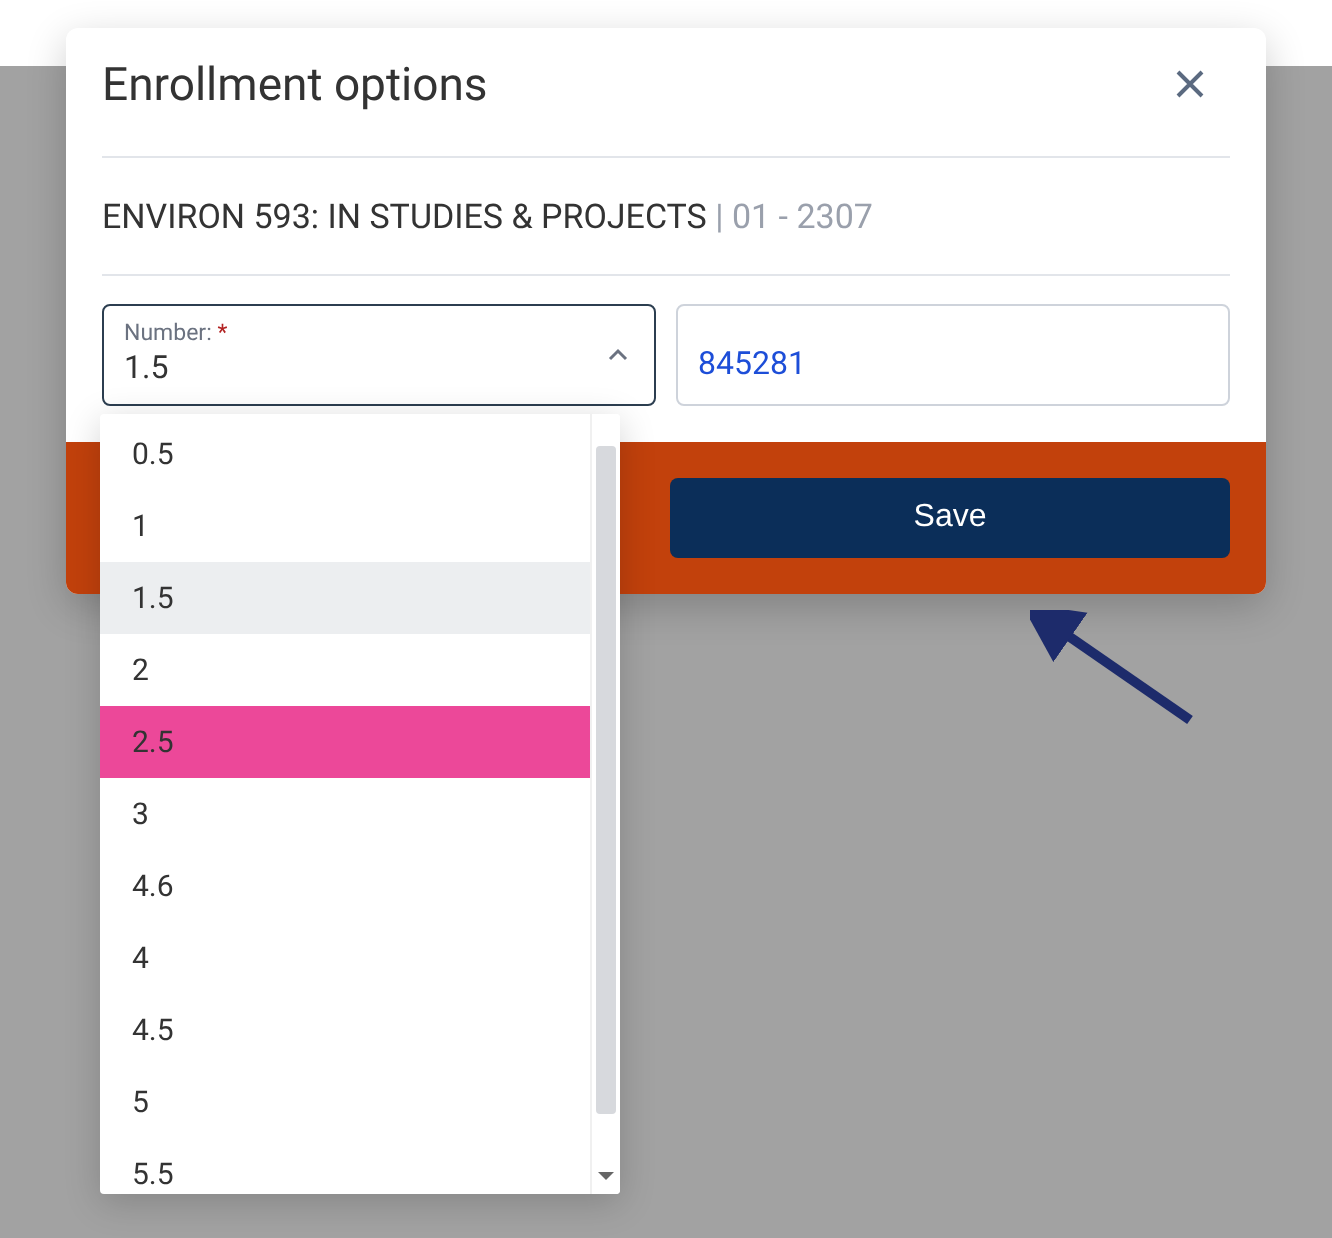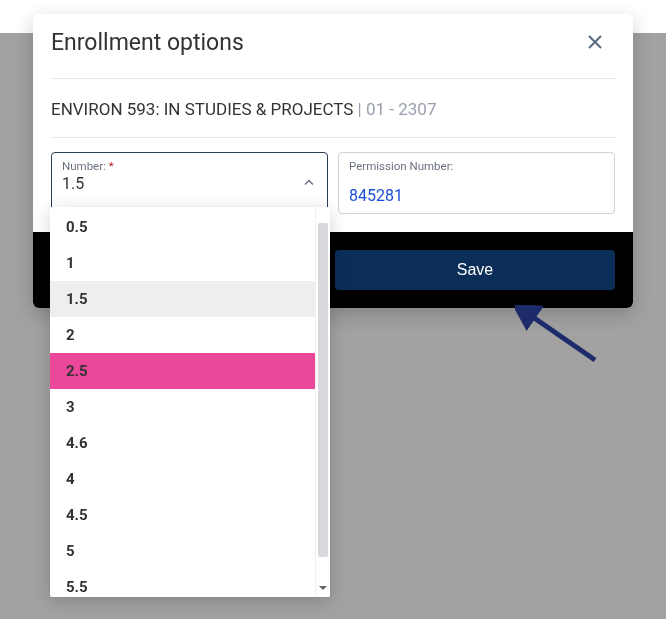--- a/index.html
+++ b/index.html
@@ -112,21 +112,21 @@
     outline: none;
     font-size: 16px;
     color: #1d4ed8;
     width: 100%;
     padding: 1px 0 0 0;
     background: transparent;
     font-family: inherit;
     margin-top: 12px;
   }
   .modal-footer {
-    background: #000000;
+    background: #c2410c;
     border-bottom-left-radius: 6px;
     border-bottom-right-radius: 6px;
     padding: 18px 18px;
     display: flex;
     justify-content: flex-end;
     margin-top: 0;
   }
   .btn-save {
     background: #0b2e59;
     color: #fff;
@@ -136,28 +136,27 @@
     font-size: 16px;
     width: 280px;
     cursor: pointer;
     text-align: center;
   }
   
   .dropdown {
     position: absolute;
     left: 50px;
     top: 207px;
-    width: 280px;
+    width: 260px;
     height: 390px;
     background: #fff;
     box-shadow: 0 4px 18px rgba(0,0,0,0.18);
     border-radius: 2px;
     overflow: hidden;
     display: flex;
-    font-weight: bold;
   }
   .dd-list {
     flex: 1;
     overflow-y: hidden;
     padding-top: 2px;
   }
   .dd-item {
     font-size: 15px;
     color: #333;
     padding: 8px 16px;
@@ -234,21 +233,20 @@
           <span>Number:</span> <span class="req">*</span>
         </span>
         <div class="field-value">1.5</div>
         <span class="chevron">
           <svg viewBox="0 0 12 12" stroke-width="1.5">
               <path d="M2 8 L6 4 L10 8"></path>
             </svg>
         </span>
       </div>
       <div class="field">
-        <span class="field-label">Permission Number:</span>
         <input class="field-input" value="845281" style="">
       </div>
     </div>
   </div>
   <div class="modal-footer">
     <button class="btn-save">Save</button>
   </div>
 </div>
 
 <div class="dropdown">

